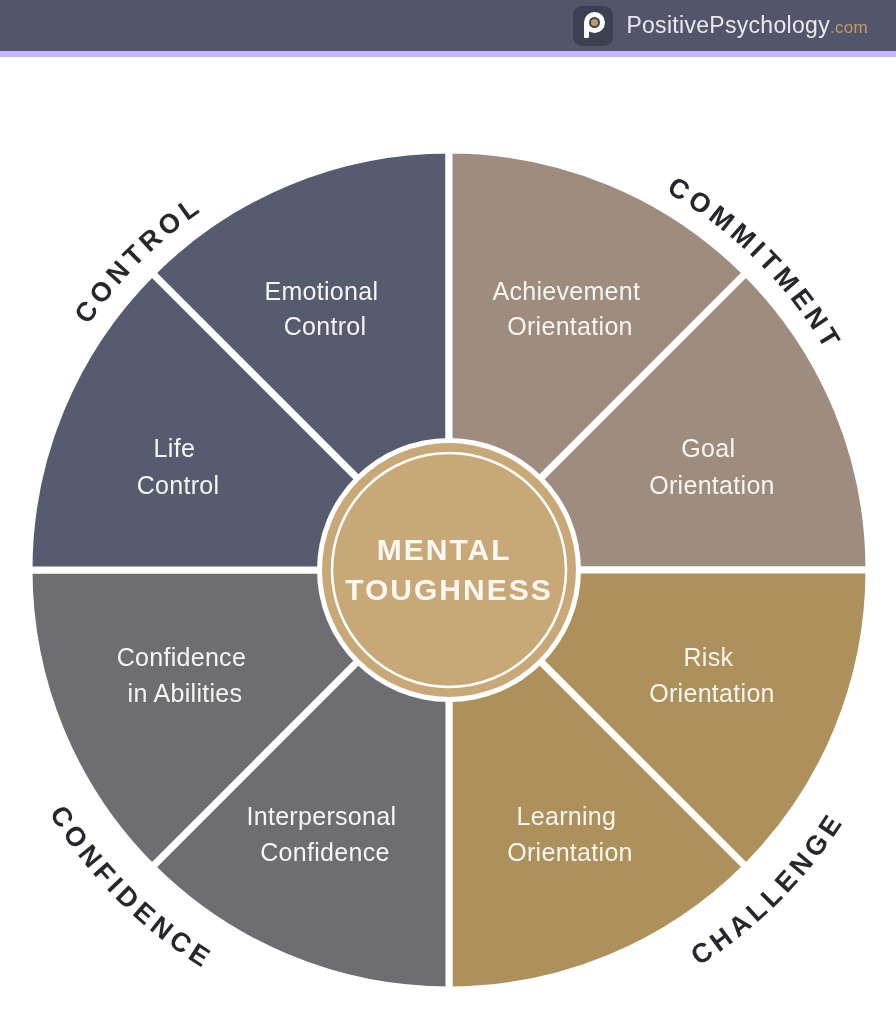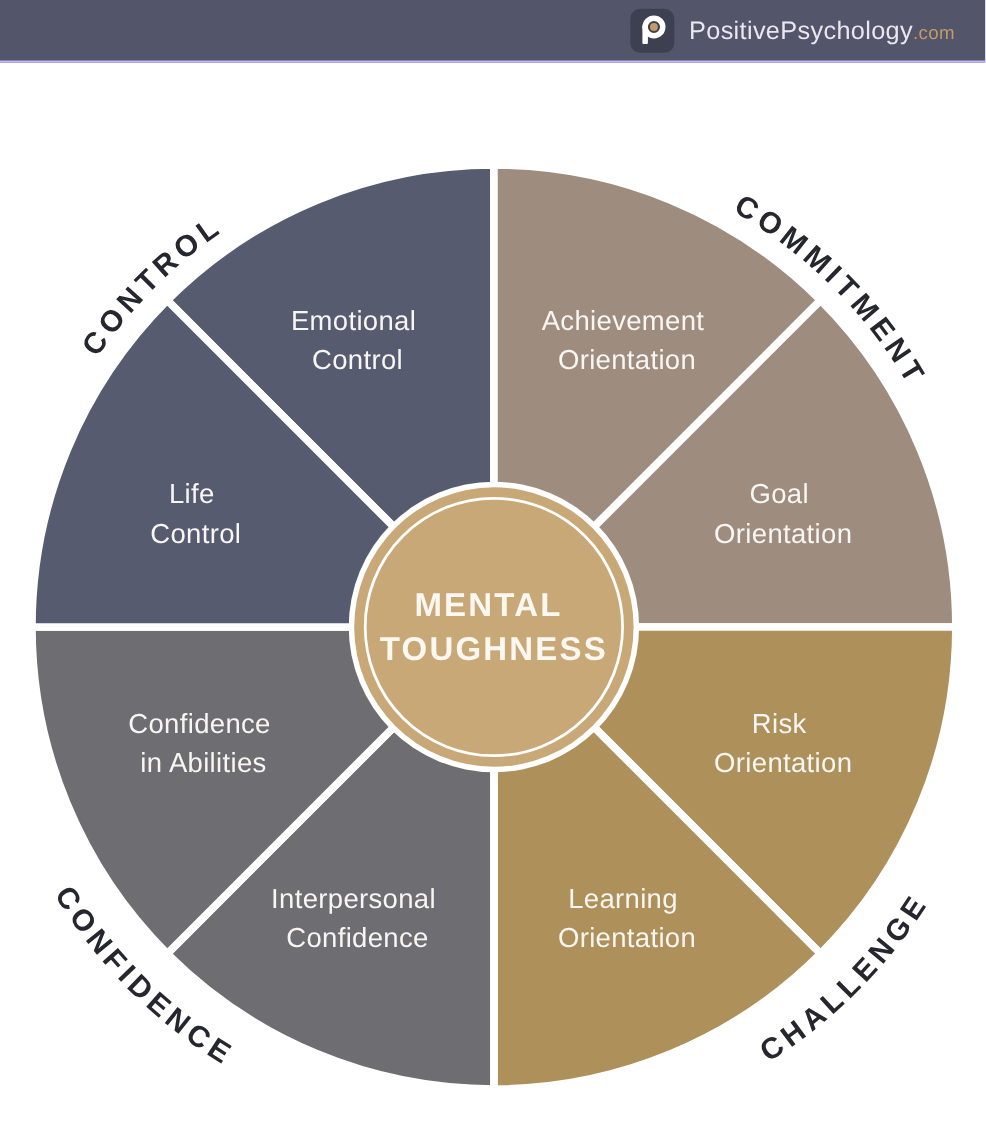--- a/index.html
+++ b/index.html
@@ -15,21 +15,21 @@
     background: #ffffff;
     overflow: hidden;
   }
   
   .topbar {
     position: absolute;
     top: 0; left: 0;
     width: 896px;
     height: 57px;
     background: #53566B;
-    border-bottom: 2px solid #c4b5fd;
+    border-bottom: 6px solid #c4b5fd;
     box-sizing: border-box;
     display: flex;
     align-items: center;
     justify-content: flex-end;
     padding-right: 28px;
     z-index: 5;
   }
   .brand {
     display: flex;
     align-items: center;

